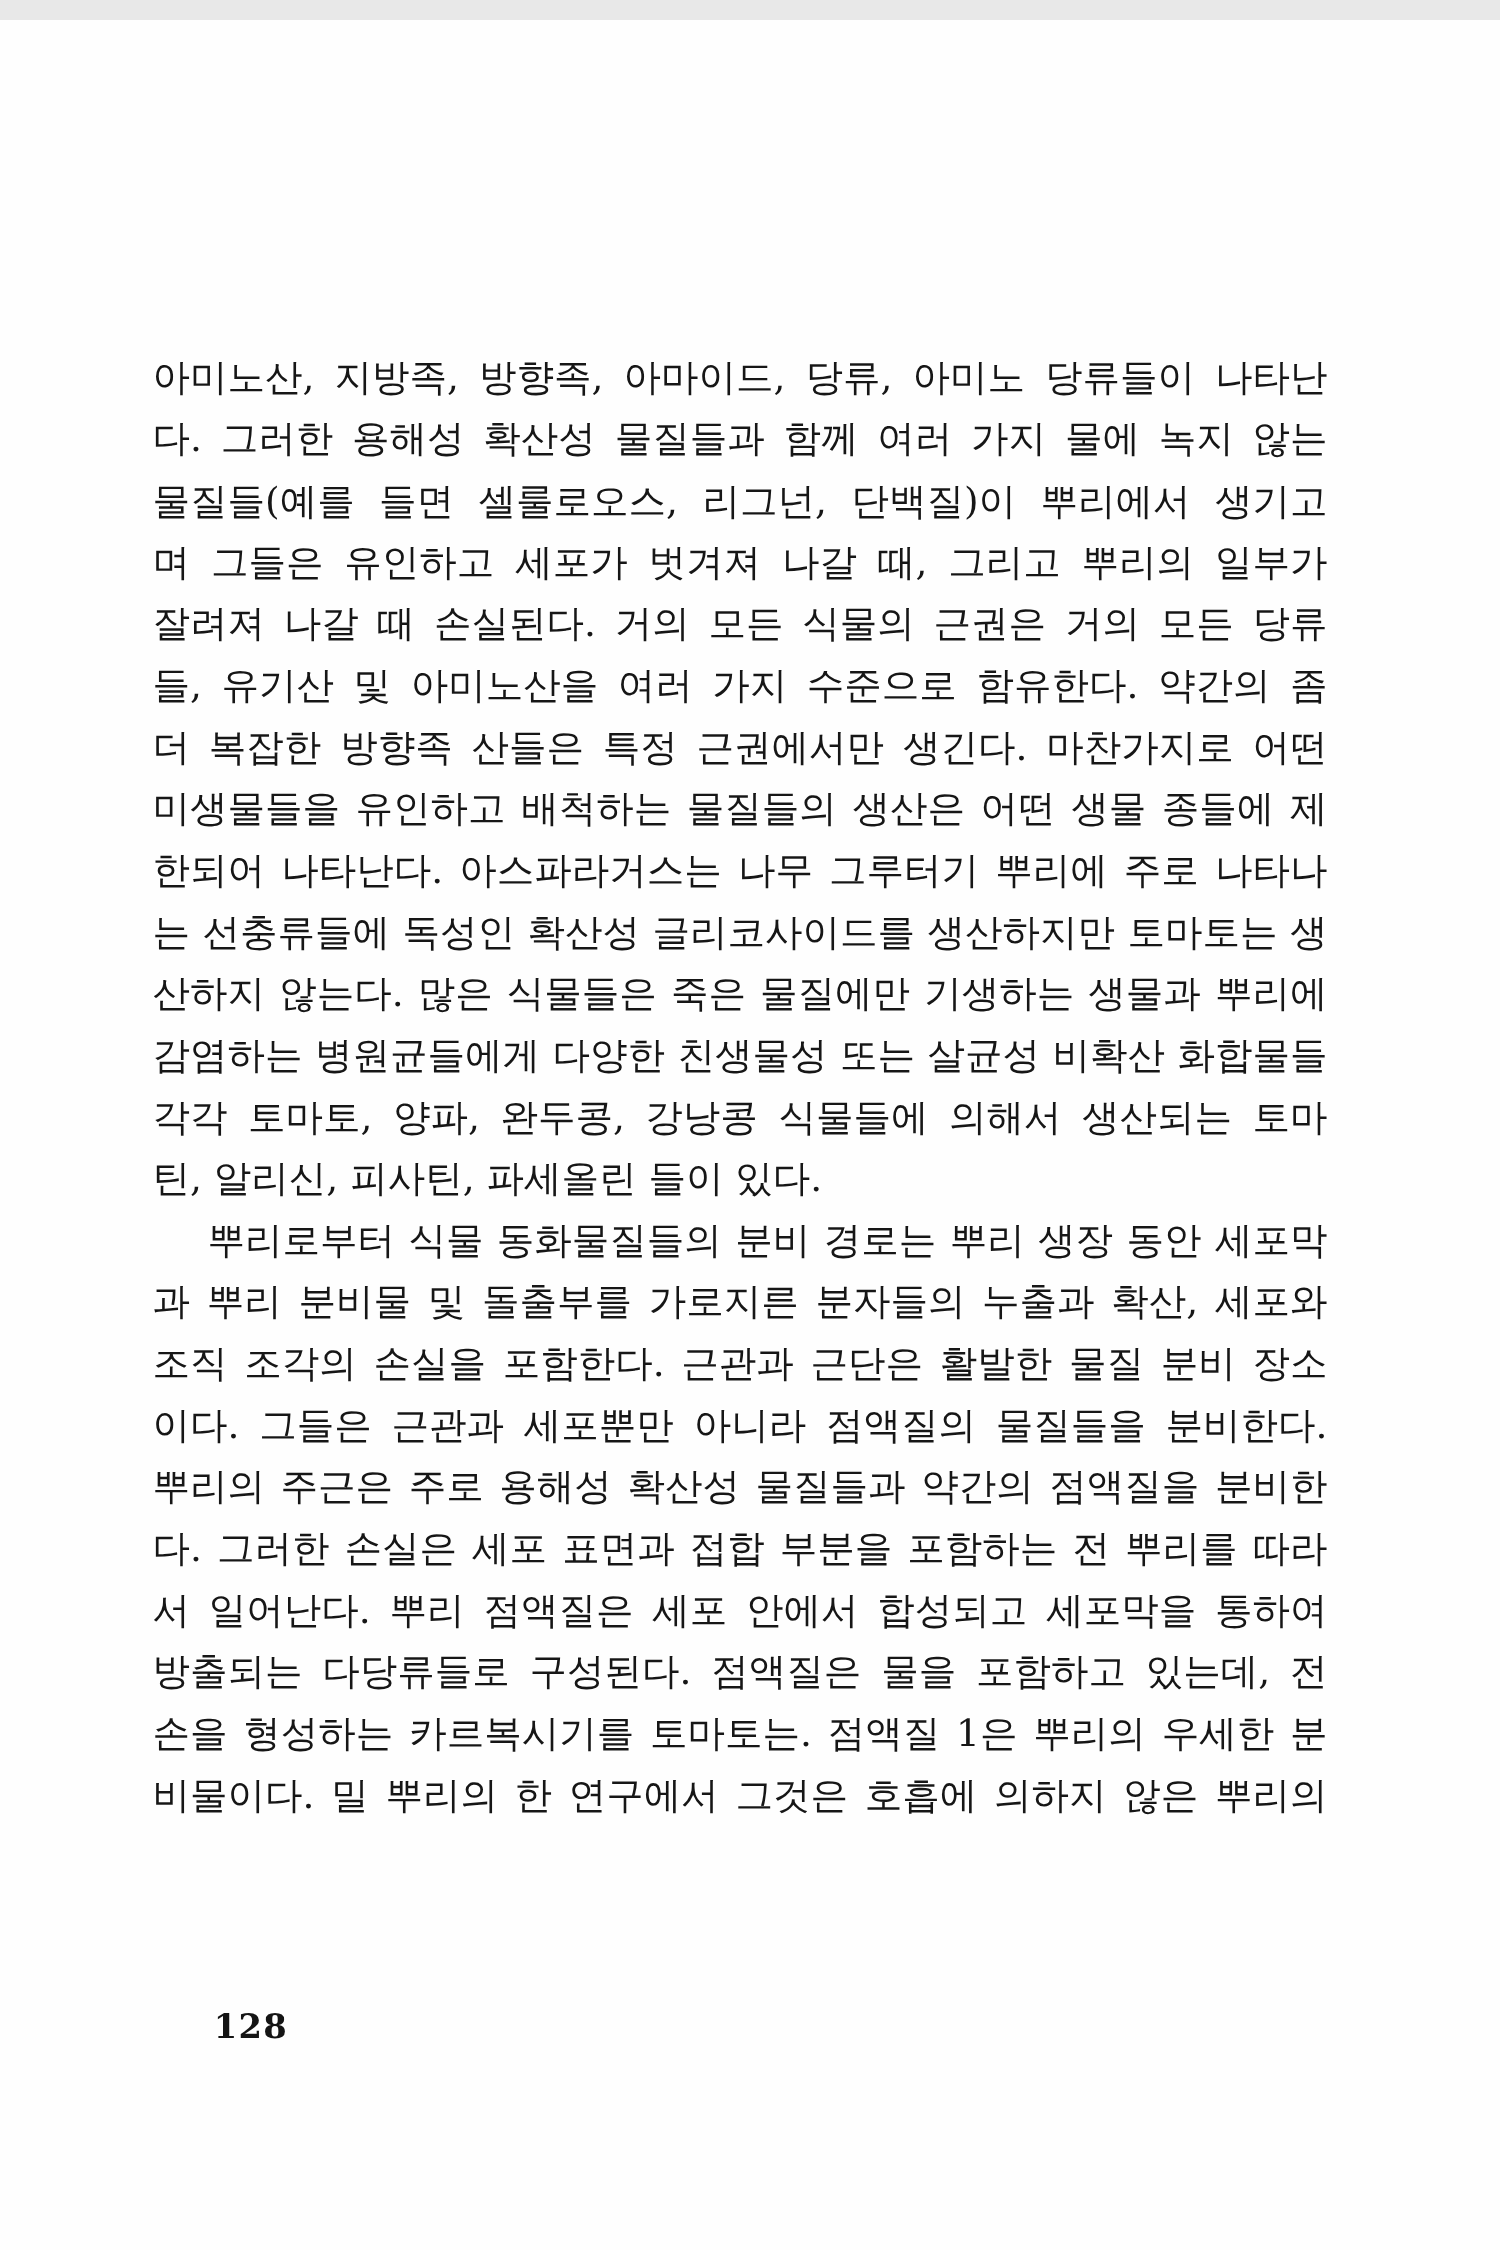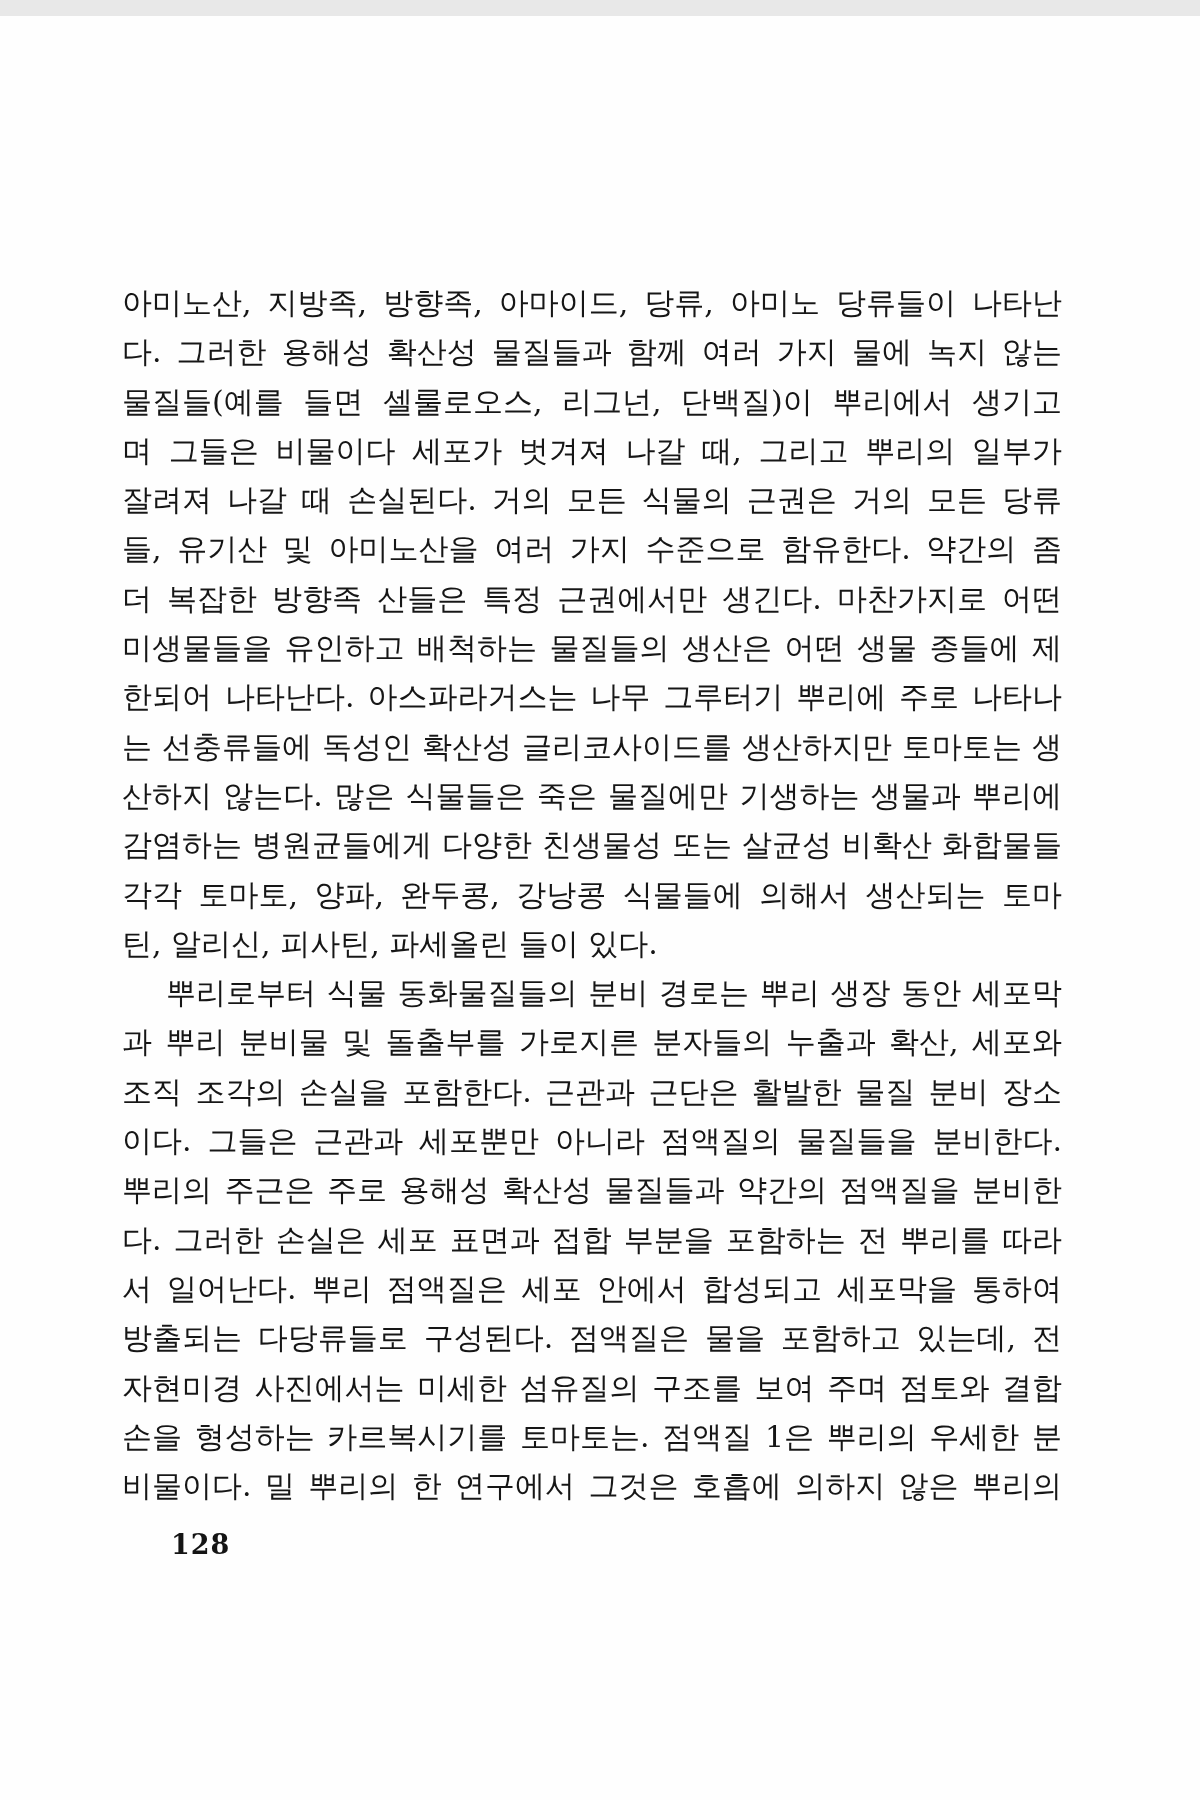--- a/index.html
+++ b/index.html
@@ -37,52 +37,51 @@
   .line.para-end {
     text-align: right;
     text-align-last: left;
   }
   .line.indent {
     text-indent: 44px;
   }
   .page-number {
     position: absolute;
     left: 171px;
-    top: 1513px;
+    top: 1590px;
     font-size: 27px;
     font-weight: 700;
     color: #141414;
     letter-spacing: 1px;
   }
 </style>
 </head>
 <body>
 
 <div class="page">
   <div class="text-block">
     <div class="line">아미노산, 지방족, 방향족, 아마이드, 당류, 아미노 당류들이 나타난</div>
     <div class="line">다. 그러한 용해성 확산성 물질들과 함께 여러 가지 물에 녹지 않는</div>
     <div class="line">물질들(예를 들면 셀룰로오스, 리그넌, 단백질)이 뿌리에서 생기고 있으</div>
-    <div class="line">며 그들은 비물이다 세포가 벗겨져 나갈 때, 그리고 뿌리의 일부가</div>
+    <div class="line">며 그들은 유인하고 세포가 벗겨져 나갈 때, 그리고 뿌리의 일부가</div>
     <div class="line">잘려져 나갈 때 손실된다. 거의 모든 식물의 근권은 거의 모든 당류</div>
     <div class="line">들, 유기산 및 아미노산을 여러 가지 수준으로 함유한다. 약간의 좀</div>
     <div class="line">더 복잡한 방향족 산들은 특정 근권에서만 생긴다. 마찬가지로 어떤</div>
     <div class="line">미생물들을 유인하고 배척하는 물질들의 생산은 어떤 생물 종들에 제</div>
     <div class="line">한되어 나타난다. 아스파라거스는 나무 그루터기 뿌리에 주로 나타나</div>
     <div class="line">는 선충류들에 독성인 확산성 글리코사이드를 생산하지만 토마토는 생</div>
     <div class="line">산하지 않는다. 많은 식물들은 죽은 물질에만 기생하는 생물과 뿌리에</div>
     <div class="line">감염하는 병원균들에게 다양한 친생물성 또는 살균성 비확산 화합물들</div>
     <div class="line">각각 토마토, 양파, 완두콩, 강낭콩 식물들에 의해서 생산되는 토마</div>
     <div class="line para-end">틴, 알리신, 피사틴, 파세올린 들이 있다.</div>
     <div class="line indent">뿌리로부터 식물 동화물질들의 분비 경로는 뿌리 생장 동안 세포막</div>
     <div class="line">과 뿌리 분비물 및 돌출부를 가로지른 분자들의 누출과 확산, 세포와</div>
     <div class="line">조직 조각의 손실을 포함한다. 근관과 근단은 활발한 물질 분비 장소</div>
     <div class="line">이다. 그들은 근관과 세포뿐만 아니라 점액질의 물질들을 분비한다.</div>
     <div class="line">뿌리의 주근은 주로 용해성 확산성 물질들과 약간의 점액질을 분비한</div>
     <div class="line">다. 그러한 손실은 세포 표면과 접합 부분을 포함하는 전 뿌리를 따라</div>
     <div class="line">서 일어난다. 뿌리 점액질은 세포 안에서 합성되고 세포막을 통하여</div>
     <div class="line">방출되는 다당류들로 구성된다. 점액질은 물을 포함하고 있는데, 전</div>
-    <div class="line">자현미경 사진에서는 미세한 섬유질의 구조를 보여 주며 점토와 결합</div>
     <div class="line">손을 형성하는 카르복시기를 토마토는. 점액질 1은 뿌리의 우세한 분</div>
     <div class="line">비물이다. 밀 뿌리의 한 연구에서 그것은 호흡에 의하지 않은 뿌리의</div>
   </div>
   <div class="page-number">128</div>
 </div>
 
 </body></html>

